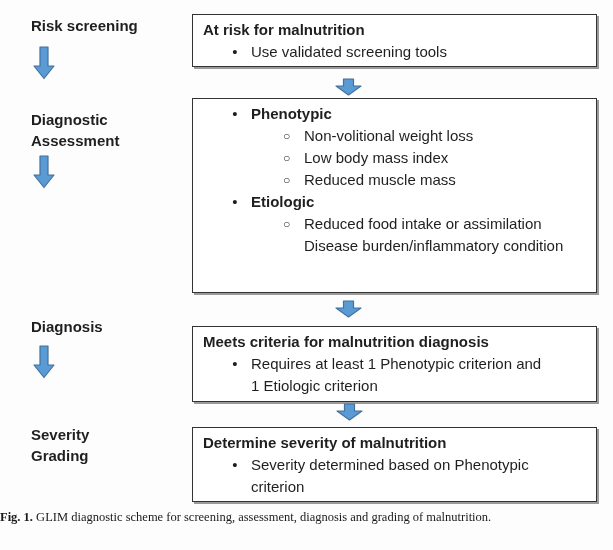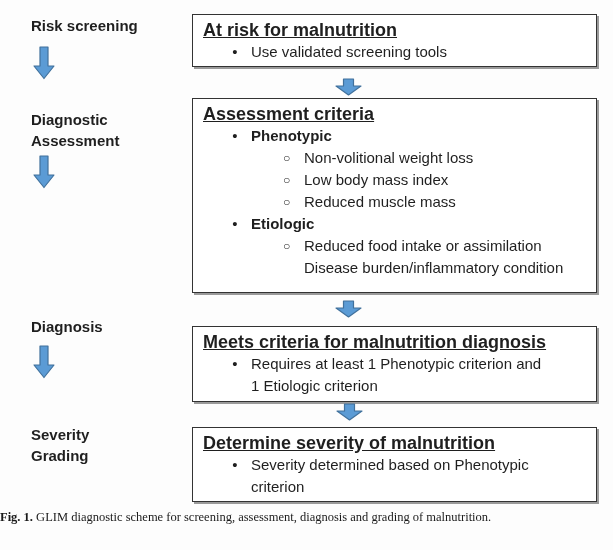--- a/index.html
+++ b/index.html
@@ -25,22 +25,22 @@
   }
   .box{
     position:absolute;left:192px;width:405px;
     box-sizing:border-box;
     background:#fff;
     border:1.3px solid var(--box-border,#333333);
     box-shadow:2px 2px 0 var(--box-shadow,#9a9a9a);
     padding:4px 10px;
   }
   .box-title{
-    font-weight:bold;text-decoration:underline;
-    font-size:18px;line-height:22px;
+    font-weight:bold;
+    font-size:15px;line-height:22px;
   }
   .li{display:flex;align-items:flex-start;font-size:15px;line-height:22px;}
   .mk{flex:0 0 auto;text-align:center;}
   .l1 .mk{margin-left:28px;width:8px;margin-right:12px;}
   .l2 .mk{margin-left:79px;width:9px;margin-right:13px;font-size:12px;line-height:22px;}
   .c1{margin-left:48px;}
   .c2{margin-left:101px;}
   .bold{font-weight:bold;}
   .caption{
     position:absolute;left:0;right:0;top:509px;
@@ -91,21 +91,20 @@
       <span class="mk">•</span>
       <span>Use validated screening tools</span>
     </div>
   </div>
 
   <svg class="arrow" style="left:335px;top:78px" width="27" height="18" viewBox="0 0 27 18">
     <path d="M8.5,1 L18.5,1 L18.5,8 L26,8 L13.5,17 L1,8 L8.5,8 Z"></path>
   </svg>
 
   <div class="box" style="top:98px;height:195px">
-    <div class="box-title">Assessment criteria</div>
     <div class="li l1">
       <span class="mk">•</span>
       <span class="bold">Phenotypic</span>
     </div>
     <div class="li l2">
       <span class="mk">○</span>
       <span>Non-volitional weight loss</span>
     </div>
     <div class="li l2">
       <span class="mk">○</span>

